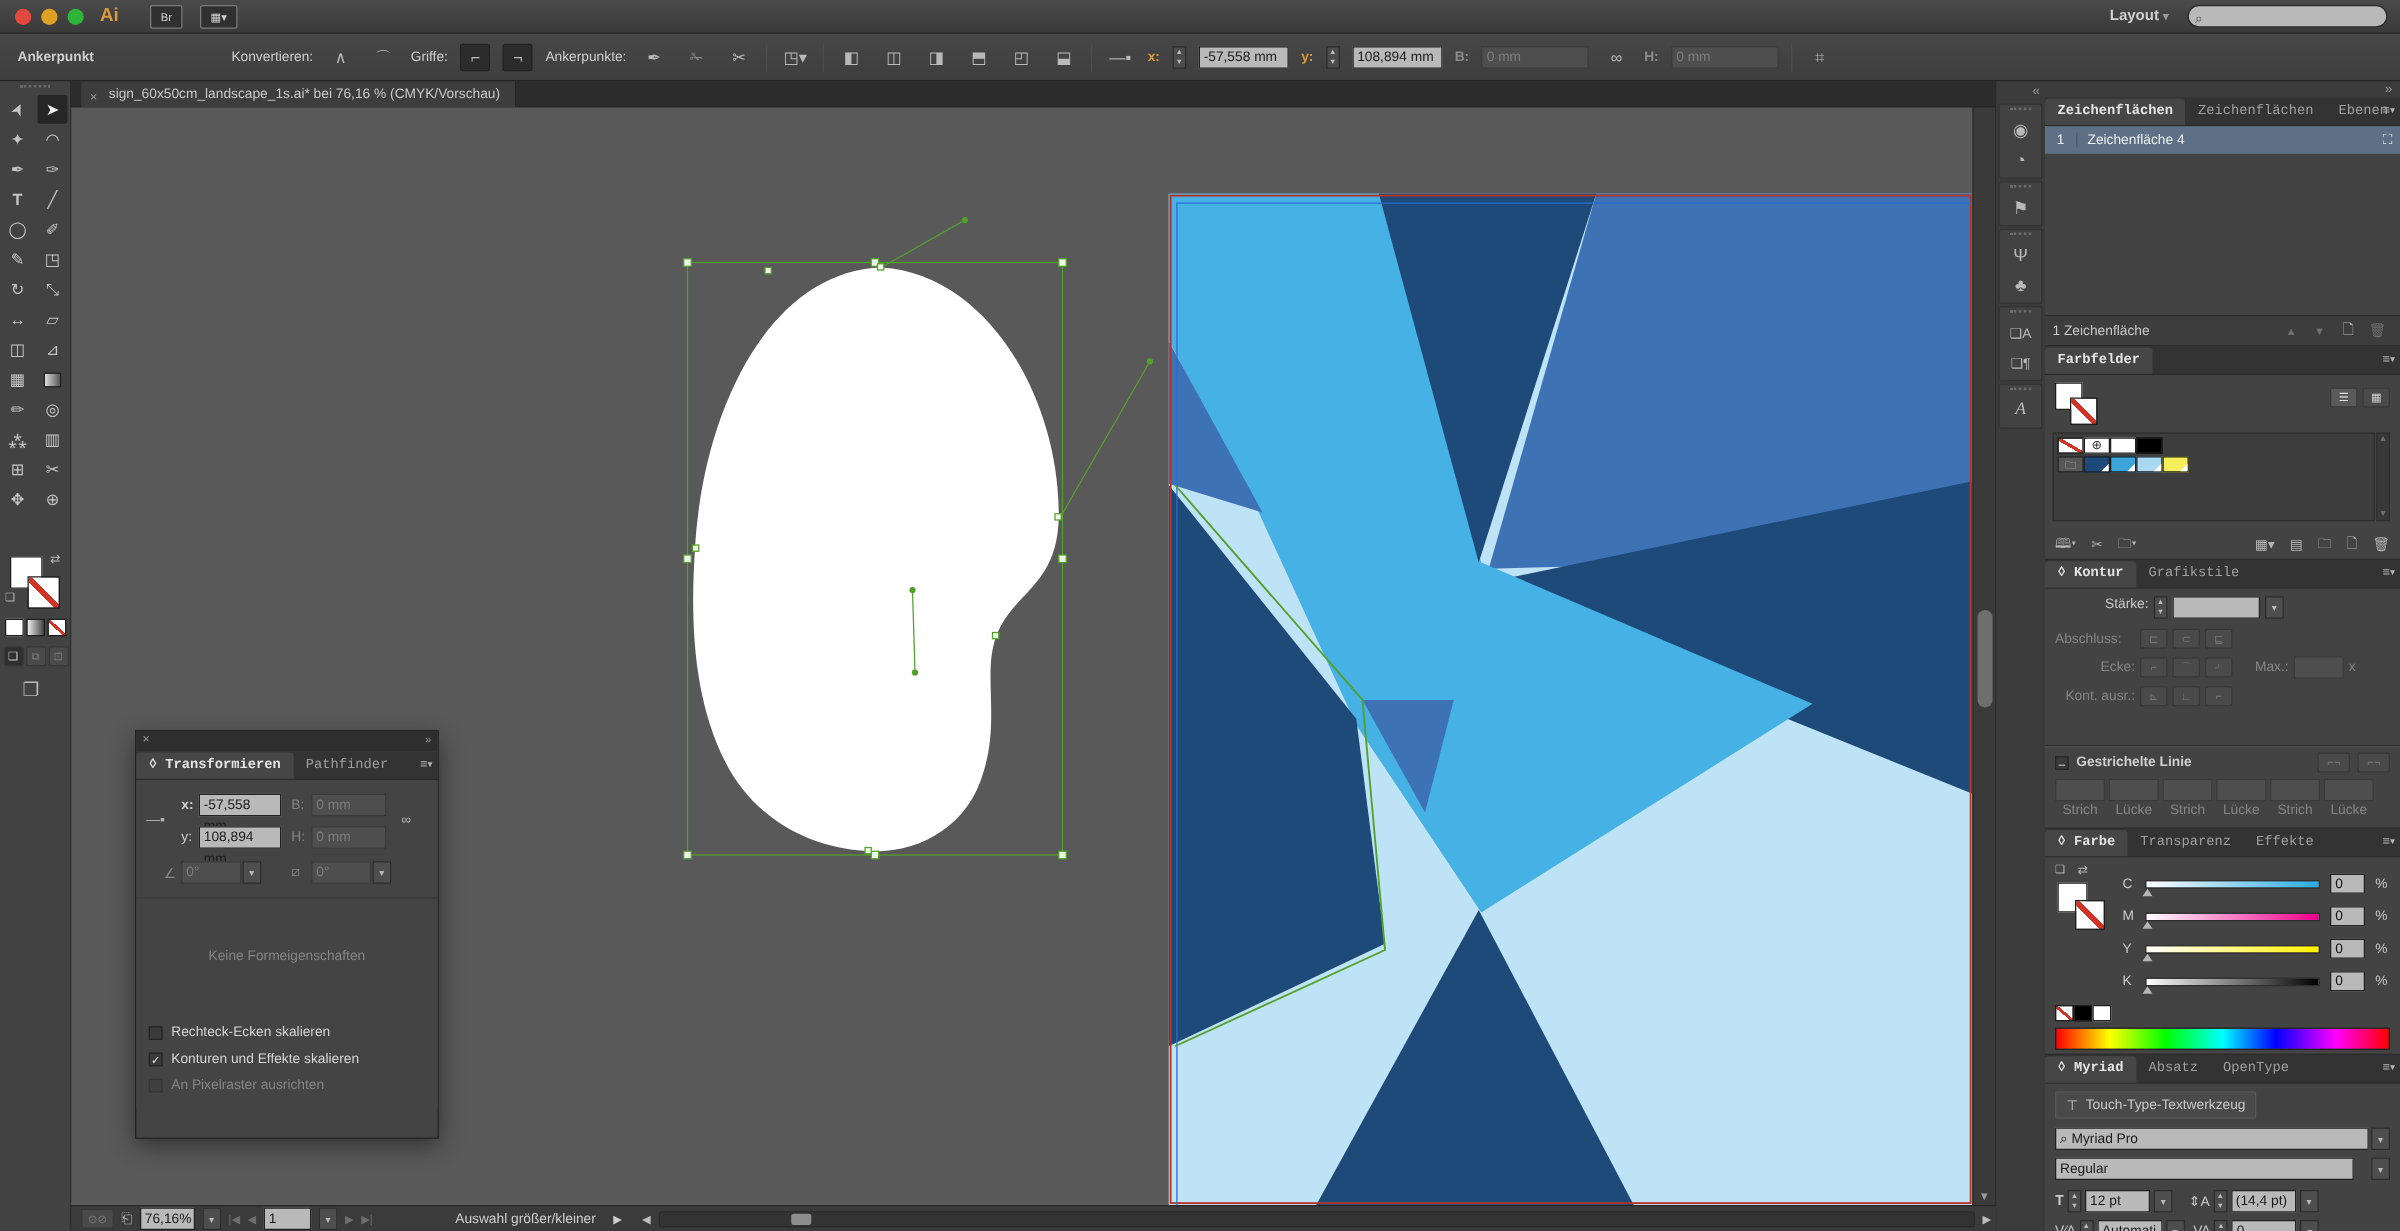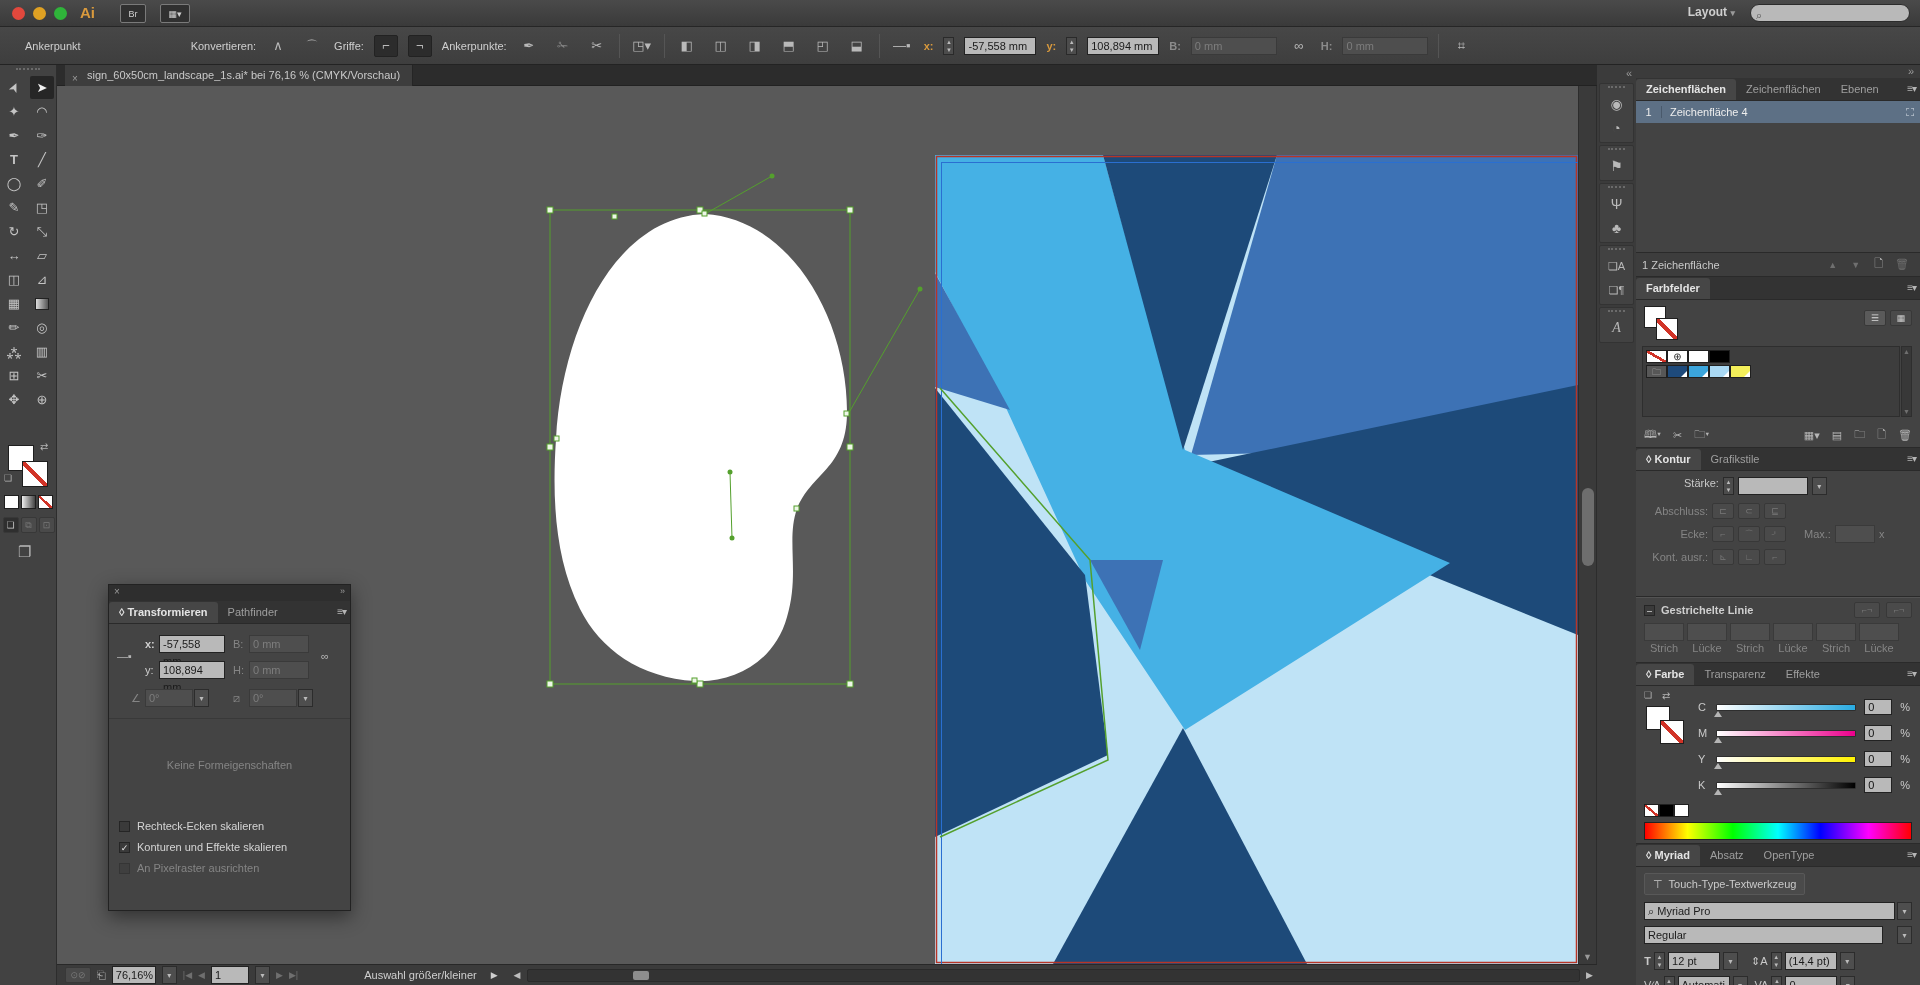--- a/index.html
+++ b/index.html
@@ -61,21 +61,21 @@
   #vscroll { position:absolute; left:1578px; top:86px; width:19px; height:878px; background:#3a3a3a;
     border-left:1px solid #2c2c2c; border-right:1px solid #2c2c2c; }
   #vscroll .handle { position:absolute; left:3px; top:402px; width:12px; height:78px; background:#6e6e6e; border-radius:6px; }
   #vscroll .down { position:absolute; left:4px; bottom:2px; color:#9a9a9a; font-size:9px; }
   #iconstrip { position:absolute; left:1597px; top:65px; width:39px; height:920px; background:#3b3b3b; }
   .dockgrp { margin:2px 2px 0; background:#424242; border:1px solid #333; border-radius:2px; padding-bottom:2px; }
   .dockicon { height:24px; display:flex; align-items:center; justify-content:center; color:#b9b9b9; font-size:14px; }
 
   
   #dock { position:absolute; left:1636px; top:65px; width:284px; height:920px; background:#3b3b3b; }
-  .ptabs { position:relative; height:23px; background:#333333; border-bottom:1px solid #2a2a2a; display:flex; align-items:flex-end; }
+  .ptabs { position:relative; height:23px; background:#333333; border-bottom:1px solid #2a2a2a; display:flex; align-items:flex-end;font-family:Liberation Mono, monospace; }
   .ptab { height:21px; line-height:20px; padding:0 10px; color:#9f9f9f; }
   .ptab.on { background:#464646; color:#e4e4e4; font-weight:bold; border-radius:3px 3px 0 0; }
   .pmenu { position:absolute; right:4px; top:5px; color:#b5b5b5; font-size:10px; letter-spacing:-1px; }
   .pbody { background:#434343; border-bottom:1px solid #2a2a2a; position:relative; }
   .dim { color:#858585; }
   .btn3 { width:22px; height:16px; background:#4a4a4a; border:1px solid #383838; border-radius:2px;
     display:inline-flex; align-items:center; justify-content:center; color:#787878; font-size:9px; }
   .ddbtn { width:15px; height:18px; background:#4e4e4e; border:1px solid #2c2c2c; color:#bbb; font-size:8px;
     display:inline-flex; align-items:center; justify-content:center; }
   .swatch { width:21px; height:13px; border:1px solid #1f1f1f; position:relative; display:inline-block; }
@@ -113,21 +113,21 @@
   <div class="tb-icon" style="left:160px;width:30px;">▦▾</div>
   <div id="workspace-btn">
     <span>Layout</span> <span style="font-size:9px;color:#9a9a9a;">▾</span>
   </div>
   <div id="searchbox">
       <span class="mag">⌕</span>
     </div>
 </div>
 
 <div id="controlbar">
-  <span class="lbl" style="font-weight:normal;margin-left:11px;">Ankerpunkt</span>
+  <span class="lbl" style="font-weight:bold;">Ankerpunkt</span>
   <span style="width:90px;"></span>
   <span class="lbl">Konvertieren:</span>
   <span class="cb-icon">∧</span>
   <span class="cb-icon">⌒</span>
   <span class="lbl">Griffe:</span>
   <span class="cb-icon pressed">⌐</span>
   <span class="cb-icon pressed">¬</span>
   <span class="lbl">Ankerpunkte:</span>
   <span class="cb-icon">✒</span>
   <span class="cb-icon dim">✁</span>
@@ -409,21 +409,21 @@
     <div style="display:flex;align-items:flex-start;gap:4px;margin-left:40px;">
       <span>Stärke:</span>
       <span class="stepper">
           <span>▲</span>
           <span>▼</span>
         </span>
       <span class="field-light" style="width:70px;"></span>
       <span class="ddbtn">▾</span>
     </div>
     <div style="display:flex;align-items:center;gap:4px;margin-top:8px;">
-      <span class="dim" style="width:64px;text-align:right;">Abschluss:</span>
+      <span class="dim" style="width:64px;text-align:left;">Abschluss:</span>
       <span class="btn3">⊏</span>
       <span class="btn3">⊂</span>
       <span class="btn3">⊑</span>
     </div>
     <div style="display:flex;align-items:center;gap:4px;margin-top:6px;">
       <span class="dim" style="width:64px;text-align:right;">Ecke:</span>
       <span class="btn3">⌐</span>
       <span class="btn3">⌒</span>
       <span class="btn3">⌏</span>
       <span class="dim" style="margin-left:14px;">Max.:</span>

